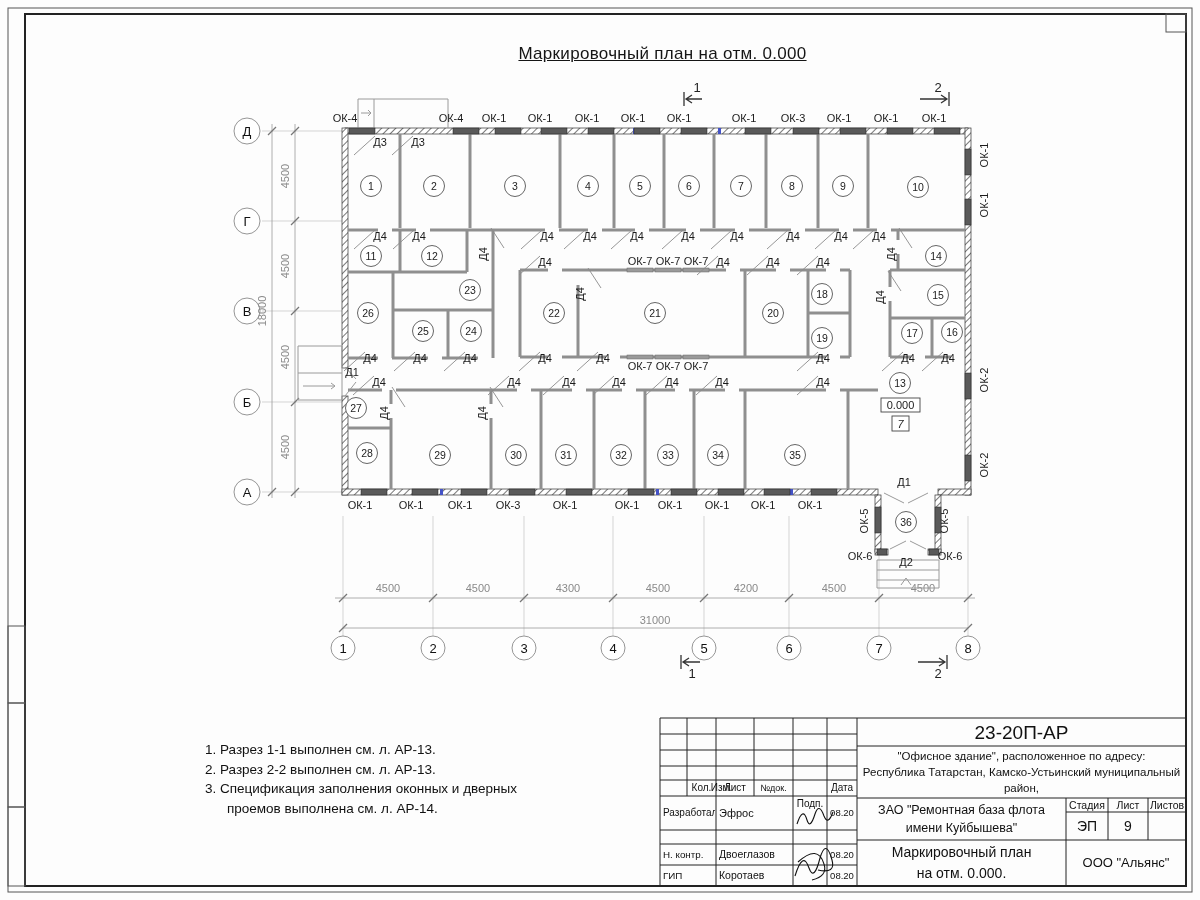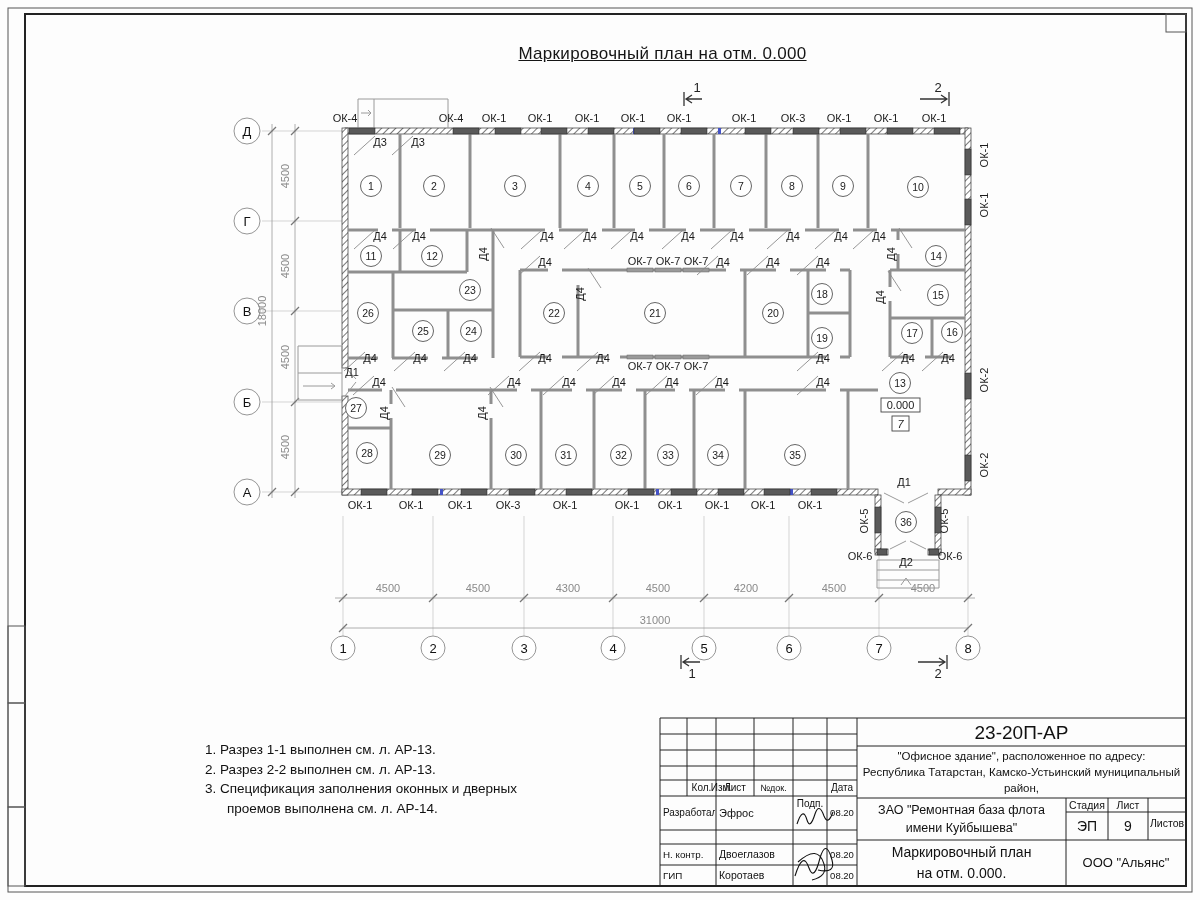--- a/index.html
+++ b/index.html
@@ -552,21 +552,21 @@
 
   <div class="tbx" style="left:660px;top:780px;width:27px;height:22px;font-size:10px;line-height:16px;margin-left:48px;">Изм.</div>
   <div class="tbx" style="left:687px;top:780px;width:29px;height:16px;font-size:10px;line-height:16px;">Кол.</div>
   <div class="tbx" style="left:716px;top:780px;width:38px;height:16px;font-size:10px;line-height:16px;">Лист</div>
   <div class="tbx" style="left:754px;top:780px;width:39px;height:16px;font-size:9px;line-height:16px;">№док.</div>
   <div class="tbx" style="left:793px;top:780px;width:34px;height:16px;font-size:10px;line-height:16px;margin-top:16px;">Подп.</div>
   <div class="tbx" style="left:827px;top:780px;width:30px;height:16px;font-size:10px;line-height:16px;">Дата</div>
 
   <div class="tbx" style="left:1066px;top:798px;width:42px;height:14px;font-size:10.5px;line-height:14px;">Стадия</div>
   <div class="tbx" style="left:1108px;top:798px;width:40px;height:14px;font-size:10.5px;line-height:14px;">Лист</div>
-  <div class="tbx" style="left:1148px;top:798px;width:38px;height:14px;font-size:10.5px;line-height:14px;margin-top:18px;">Листов</div>
+  <div class="tbx" style="left:1148px;top:798px;width:38px;height:14px;font-size:10.5px;line-height:14px;">Листов</div>
   <div class="tbx" style="left:1066px;top:812px;width:42px;height:44px;font-size:14px;line-height:28px;">ЭП</div>
   <div class="tbx" style="left:1108px;top:812px;width:40px;height:28px;font-size:14px;line-height:28px;">9</div>
   <div class="tbx" style="left:1148px;top:812px;width:38px;height:28px;font-size:14px;line-height:28px;"></div>
 
   <div class="tbl" style="left:663px;top:796px;width:52px;height:34px;font-size:10px;line-height:34px;">Разработал</div>
   <div class="tbl" style="left:719px;top:796px;width:72px;height:34px;font-size:11px;line-height:34px;">Эфрос</div>
   <div class="tbx" style="left:827px;top:796px;width:30px;height:34px;font-size:9.5px;line-height:34px;">08.20</div>
   <div class="tbl" style="left:663px;top:844px;width:52px;height:21px;font-size:9.8px;line-height:21px;">Н. контр.</div>
   <div class="tbl" style="left:719px;top:844px;width:72px;height:21px;font-size:10.5px;line-height:21px;">Двоеглазов</div>
   <div class="tbx" style="left:827px;top:844px;width:30px;height:21px;font-size:9.5px;line-height:21px;">08.20</div>

